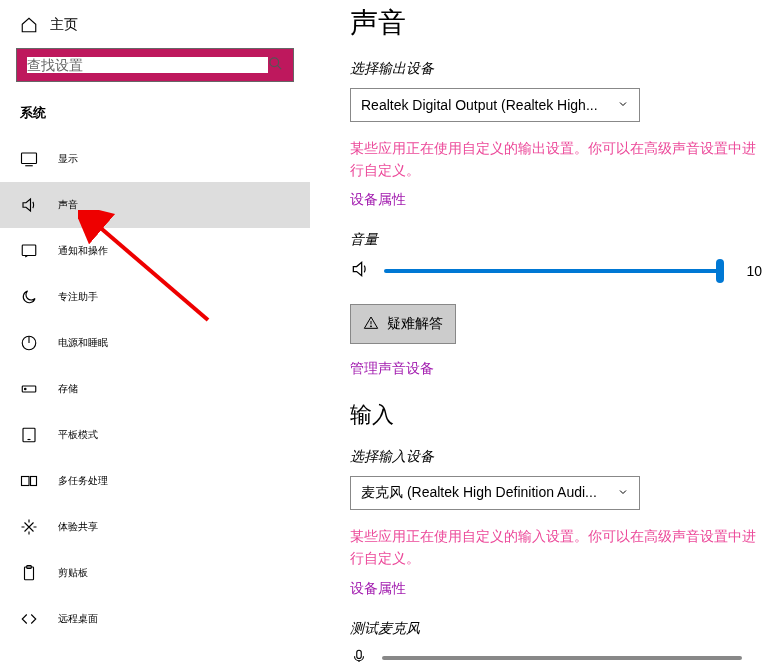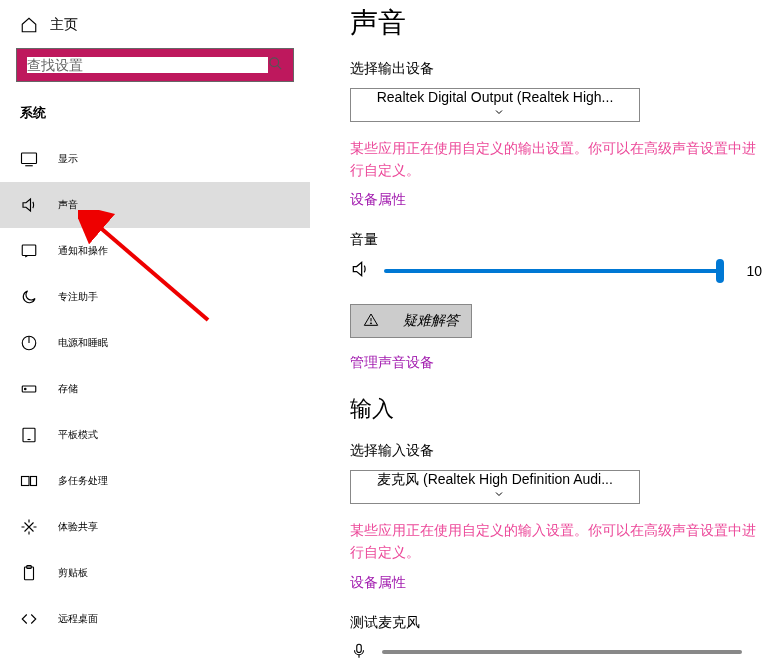--- a/index.html
+++ b/index.html
@@ -68,31 +68,31 @@
     overflow: hidden;
   }
   .page-title {
     font-size: 28px;
     font-weight: 400;
     margin-bottom: 18px;
   }
   .field-label {
     font-size: 14px;
     margin-bottom: 10px;
+    font-style: italic;
   }
   .select-box {
     height: 34px;
     width: 290px;
     border: 1px solid #888;
     display: flex;
     align-items: center;
     padding: 0 10px;
     justify-content: space-between;
     margin-bottom: 16px;
-    flex-direction: column;
   }
   .select-text {
     overflow: hidden;
     white-space: nowrap;
     text-overflow: ellipsis;
     flex: 1;
   }
   .chev { margin-left: 8px; }
   .help-text {
     font-size: 14px;
@@ -130,31 +130,30 @@
     background: #0078d4;
     border-radius: 4px;
   }
   .slider-value {
     min-width: 20px;
     text-align: right;
     font-size: 14px;
     margin-left: 8px;
   }
   .btn {
-    height: 34px;
+    height: 40px;
     border: 1px solid #888;
     background: #ccc;
     display: inline-flex;
     align-items: center;
-    gap: 24px;
+    gap: 8px;
     padding: 0 12px;
     font-size: 14px;
     cursor: pointer;
     margin-bottom: 16px;
-    font-style: italic;
   }
   .section-header {
     font-size: 22px;
     font-weight: 400;
     margin-bottom: 18px;
   }
   .mic-row {
     display: flex;
     align-items: center;
     gap: 14px;

